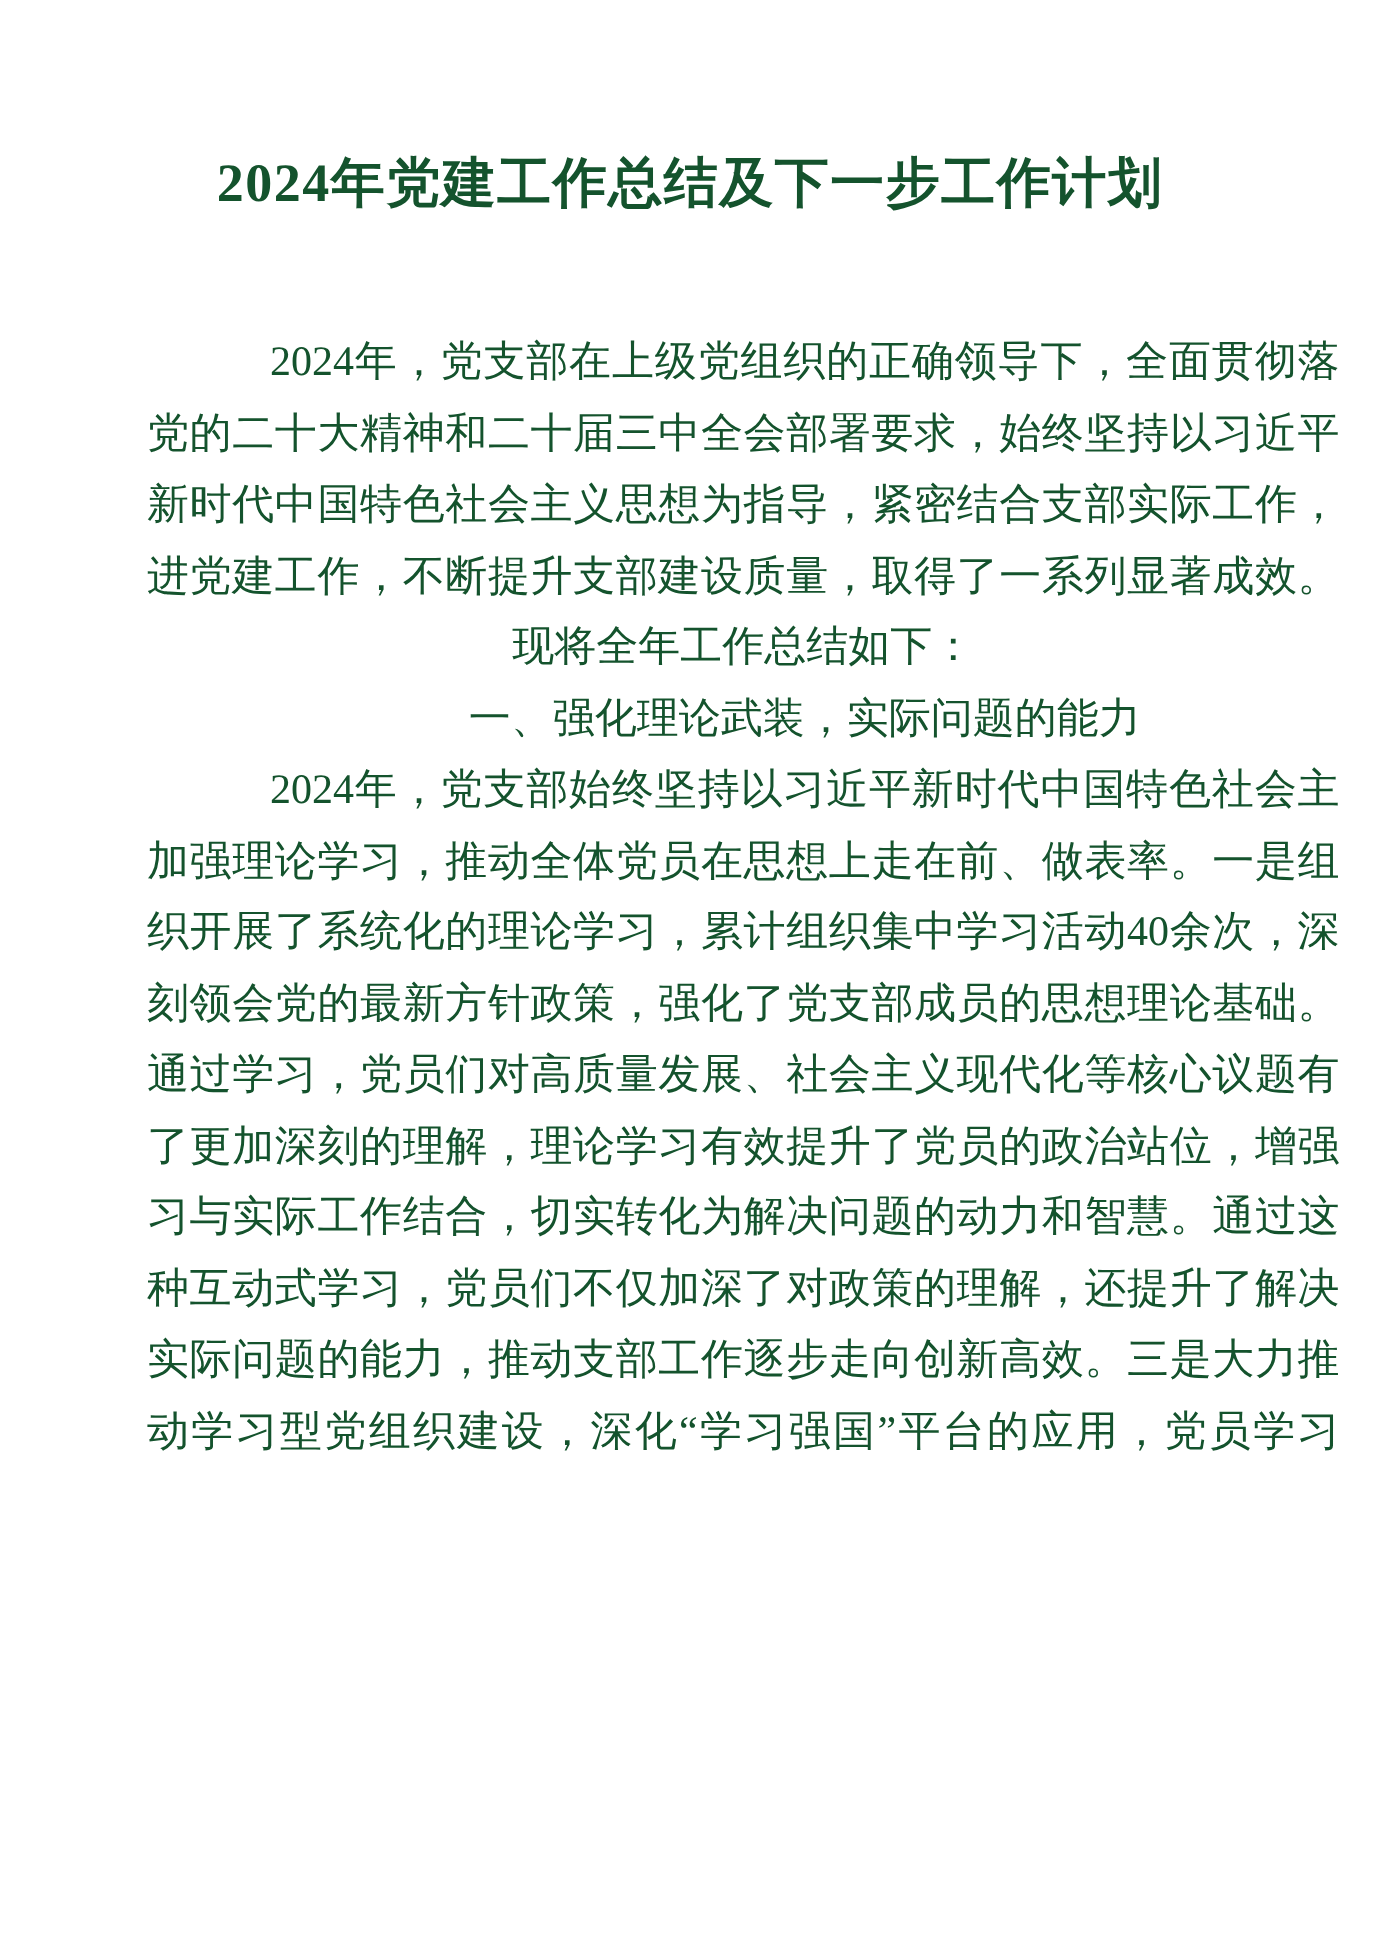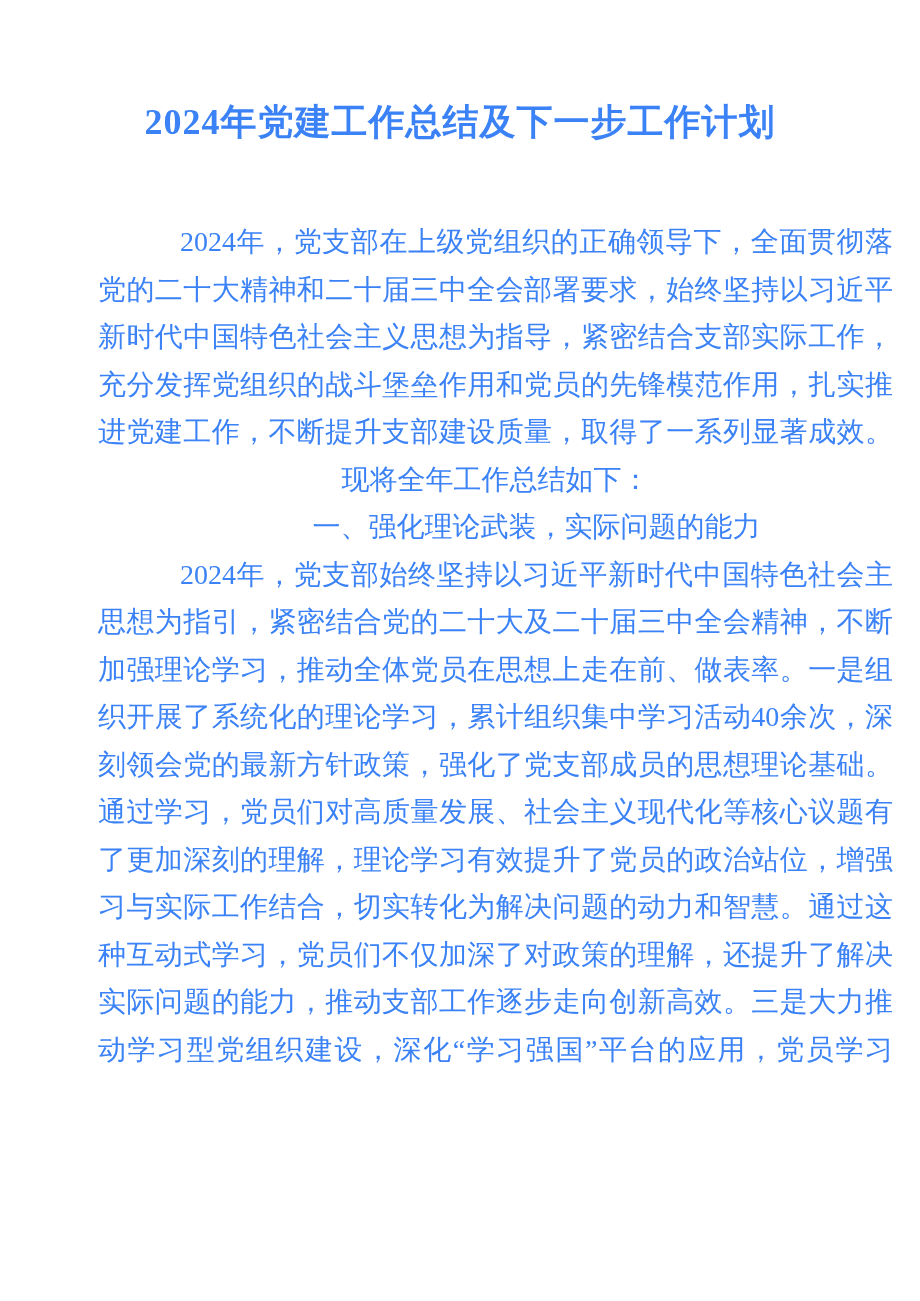--- a/index.html
+++ b/index.html
@@ -7,21 +7,21 @@
     padding: 0;
     background: #ffffff;
   }
   .page {
     position: relative;
     width: 920px;
     height: 1301px;
     background: #ffffff;
     overflow: hidden;
     font-family: "Liberation Serif", "DejaVu Serif", serif;
-    color: #3b82f6;
+    color: #14532d;
   }
   .doc-title {
     margin: 0;
     padding-top: 97px;
     height: 50px;
     line-height: 50px;
     text-align: center;
     font-size: 36px;
     font-weight: 700;
     letter-spacing: 1px;
@@ -54,26 +54,24 @@
 <body>
 
 <div class="page">
 
   <h1 class="doc-title">2024年党建工作总结及下一步工作计划</h1>
 
   <div class="doc-body">
     <div class="line stretch indent">2024年，党支部在上级党组织的正确领导下，全面贯彻落实</div>
     <div class="line stretch">党的二十大精神和二十届三中全会部署要求，始终坚持以习近平</div>
     <div class="line stretch">新时代中国特色社会主义思想为指导，紧密结合支部实际工作，</div>
-    <div class="line stretch">充分发挥党组织的战斗堡垒作用和党员的先锋模范作用，扎实推</div>
     <div class="line stretch">进党建工作，不断提升支部建设质量，取得了一系列显著成效。</div>
     <div class="line">现将全年工作总结如下：</div>
     <div class="line indent">一、强化理论武装，实际问题的能力</div>
     <div class="line stretch indent">2024年，党支部始终坚持以习近平新时代中国特色社会主义</div>
-    <div class="line stretch">思想为指引，紧密结合党的二十大及二十届三中全会精神，不断</div>
     <div class="line stretch">加强理论学习，推动全体党员在思想上走在前、做表率。一是组</div>
     <div class="line stretch">织开展了系统化的理论学习，累计组织集中学习活动40余次，深</div>
     <div class="line stretch">刻领会党的最新方针政策，强化了党支部成员的思想理论基础。</div>
     <div class="line stretch">通过学习，党员们对高质量发展、社会主义现代化等核心议题有</div>
     <div class="line stretch">了更加深刻的理解，理论学习有效提升了党员的政治站位，增强</div>
     <div class="line stretch">习与实际工作结合，切实转化为解决问题的动力和智慧。通过这</div>
     <div class="line stretch">种互动式学习，党员们不仅加深了对政策的理解，还提升了解决</div>
     <div class="line stretch">实际问题的能力，推动支部工作逐步走向创新高效。三是大力推</div>
     <div class="line stretch">动学习型党组织建设，深化“学习强国”平台的应用，党员学习</div>
   </div>

